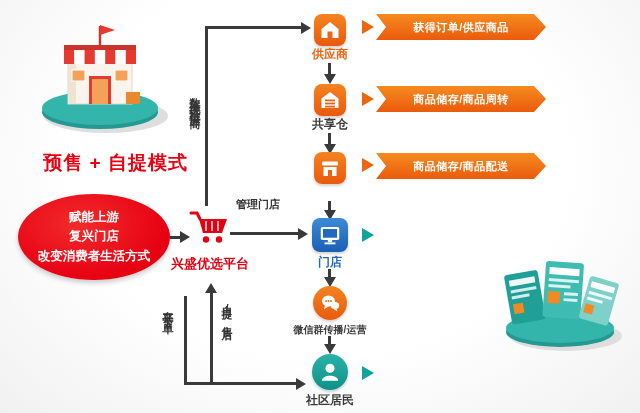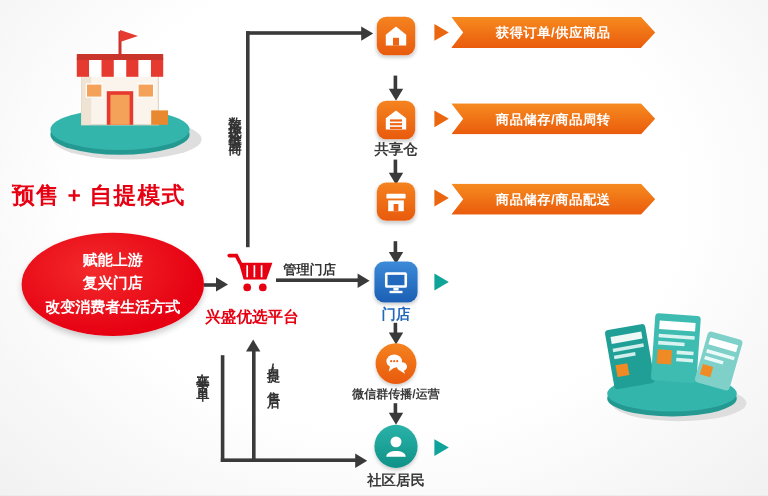--- a/index.html
+++ b/index.html
@@ -20,21 +20,21 @@
   .circ{border-radius:50%;}
   .nlabel{position:absolute;left:268px;width:124px;text-align:center;font-weight:bold;font-size:12px;line-height:1.1;}
   .banner{position:absolute;height:26px;display:flex;align-items:center;justify-content:center;
     color:#fff;font-weight:bold;font-size:11px;letter-spacing:.5px;
     clip-path:polygon(0 0, calc(100% - 12px) 0, 100% 50%, calc(100% - 12px) 100%, 0 100%, 10px 50%);}
   .banner.orange{background:linear-gradient(180deg,#f68b1f 0%,#ea5b0c 100%);}
   .banner.teal{background:linear-gradient(180deg,#1db3a8 0%,#0c938a 100%);}
   .barrow{position:absolute;width:0;height:0;border-top:7px solid transparent;border-bottom:7px solid transparent;}
   .barrow.orange{border-left:12px solid #ea670f;}
   .barrow.teal{border-left:12px solid #10a39a;}
-  .title{position:absolute;left:10px;top:150px;width:178px;text-align:left;
+  .title{position:absolute;left:10px;top:150px;width:178px;text-align:right;
     color:#e60012;font-size:19px;font-weight:bold;letter-spacing:1px;}
   .mission{position:absolute;left:18px;top:194px;width:152px;height:86px;border-radius:50%;
     background:radial-gradient(ellipse at 40% 35%, #f32b2b 0%, #e60012 70%);
     display:flex;flex-direction:column;align-items:center;justify-content:center;
     color:#fff;font-weight:bold;font-size:12.5px;line-height:1.55;box-shadow:0 3px 5px rgba(0,0,0,.2);}
   .plabel{position:absolute;left:154px;top:255px;width:112px;text-align:center;
     color:#e60012;font-weight:bold;font-size:13px;}
   .flabel{position:absolute;font-size:11px;font-weight:bold;color:#333;}
 </style>
 </head>
@@ -84,38 +84,39 @@
     <circle cx="18" cy="31.5" r="3.2" fill="#e60012"></circle>
     <circle cx="31" cy="31.5" r="3.2" fill="#e60012"></circle>
   </svg>
   <div class="plabel">兴盛优选平台</div>
 
   <div class="vl" style="left:205px;top:26px;height:180px;"></div>
   <div class="hl" style="left:205px;top:26px;width:98px;"></div>
   <div class="ah-right" style="left:301px;top:22px;"></div>
   <div class="vtext" style="left:187px;top:88px;">数据统计给供应商</div>
 
-  <div class="flabel" style="left:236px;top:217px;">管理门店</div>
+  <div class="flabel" style="left:236px;top:197px;">管理门店</div>
   <div class="hl" style="left:230px;top:232px;width:70px;"></div>
   <div class="ah-right" style="left:298px;top:228px;"></div>
 
   <div class="hl" style="left:184px;top:382px;width:114px;"></div>
   <div class="ah-right" style="left:296px;top:378px;"></div>
   <div class="vl" style="left:184px;top:296px;height:89px;"></div>
   <div class="vtext" style="left:160px;top:302px;">在平台下单</div>
   <div class="vl" style="left:210px;top:292px;height:93px;"></div>
   <div class="ah-up" style="left:205px;top:283px;"></div>
   <div class="vtext" style="left:219px;top:296px;">自提/售后</div>
 
   <div class="icon sq" style="left:314px;top:14px;width:32px;height:32px;background:linear-gradient(180deg,#f5831f,#e85a0d);">
     <svg width="24" height="24" viewBox="0 0 24 24">
       <path d="M3.5 11 L12 4 L20.5 11 V20 H3.5 Z" fill="#fff"></path>
       <rect x="9.5" y="13.5" width="5" height="6.5" fill="#ed6414"></rect>
     </svg>
   </div>
+  <div class="nlabel" style="top:48px;color:#ed6414;">供应商</div>
   <div class="vl" style="left:328px;top:63px;height:12px;"></div>
   <div class="ah-down" style="left:324px;top:74px;"></div>
 
   <div class="icon sq" style="left:314px;top:84px;width:32px;height:32px;background:linear-gradient(180deg,#f5831f,#e85a0d);">
     <svg width="24" height="24" viewBox="0 0 24 24">
       <path d="M3.5 10.5 L12 4 L20.5 10.5 V20 H3.5 Z" fill="#fff"></path>
       <rect x="7" y="11.5" width="10" height="1.8" fill="#ed6414"></rect>
       <rect x="7" y="14.6" width="10" height="1.8" fill="#ed6414"></rect>
       <rect x="7" y="17.7" width="10" height="1.8" fill="#ed6414"></rect>
     </svg>

